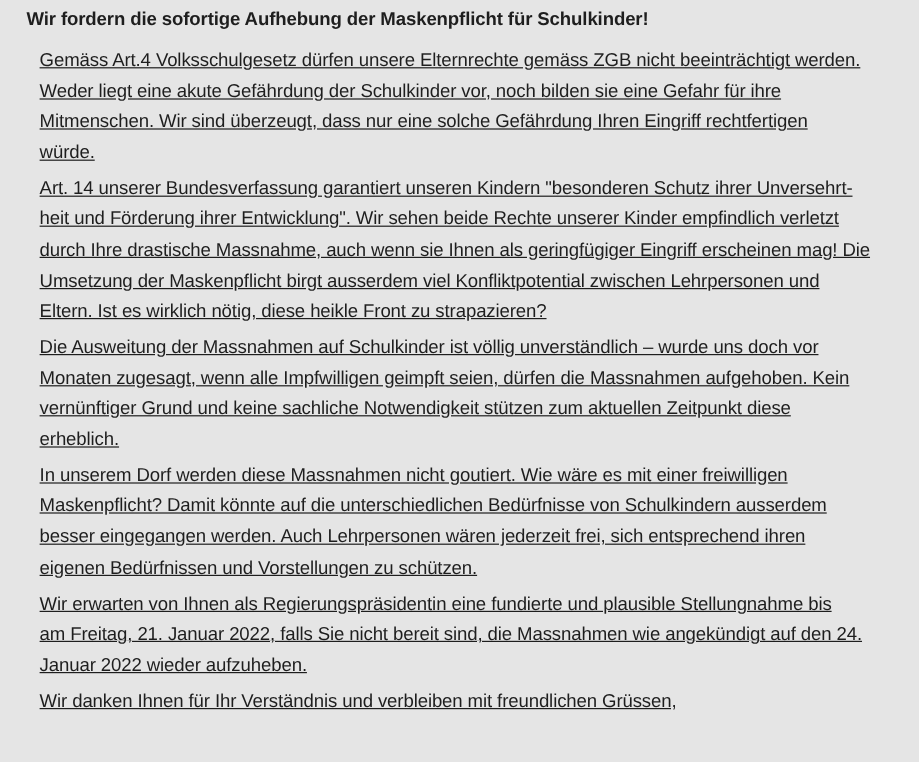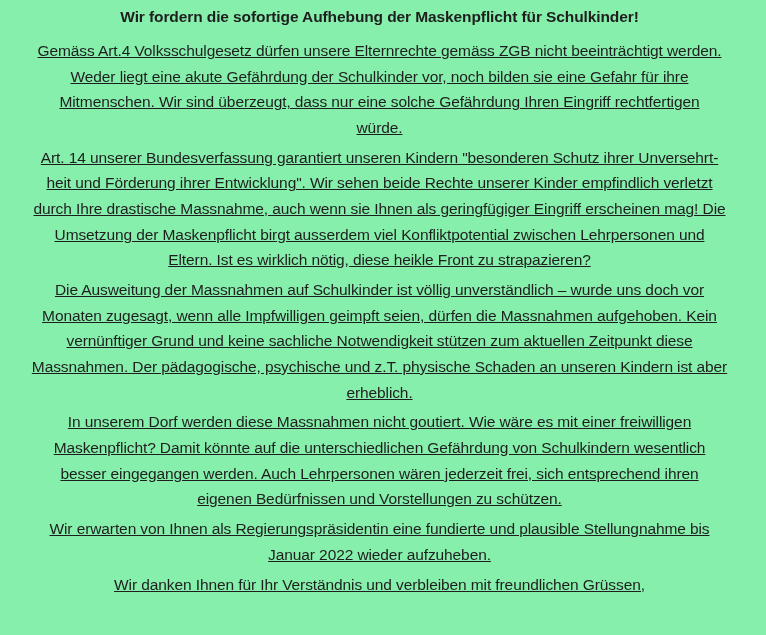--- a/index.html
+++ b/index.html
@@ -12,24 +12,23 @@
     height: 635px;
     overflow: hidden;
     background: #ffffff;
     font-family: "Liberation Sans", "DejaVu Sans", sans-serif;
     -webkit-font-smoothing: antialiased;
   }
   .page {
     box-sizing: border-box;
     width: 766px;
     height: 635px;
-    padding: 7px 8px 0 1px;
-    background: #86efac;
+    padding: 7px 8px 0 22px;
+    background: #e5e5e5;
     color: #1e1e1e;
-    text-align: center;
   }
   .doc-title {
     margin: 0 0 9px 0;
     font-size: 15.5px;
     font-weight: bold;
     line-height: 20px;
     letter-spacing: -0.1px;
     white-space: nowrap;
   }
   .doc-body {
@@ -62,30 +61,30 @@
         <div class="line">Art. 14 unserer Bundesverfassung garantiert unseren Kindern "besonderen Schutz ihrer Unversehrt-</div>
         <div class="line">heit und Förderung ihrer Entwicklung". Wir sehen beide Rechte unserer Kinder empfindlich verletzt</div>
         <div class="line">durch Ihre drastische Massnahme, auch wenn sie Ihnen als geringfügiger Eingriff erscheinen mag! Die</div>
         <div class="line">Umsetzung der Maskenpflicht birgt ausserdem viel Konfliktpotential zwischen Lehrpersonen und</div>
         <div class="line">Eltern. Ist es wirklich nötig, diese heikle Front zu strapazieren?</div>
       </div>
       <div class="paragraph">
         <div class="line">Die Ausweitung der Massnahmen auf Schulkinder ist völlig unverständlich – wurde uns doch vor</div>
         <div class="line">Monaten zugesagt, wenn alle Impfwilligen geimpft seien, dürfen die Massnahmen aufgehoben. Kein</div>
         <div class="line">vernünftiger Grund und keine sachliche Notwendigkeit stützen zum aktuellen Zeitpunkt diese</div>
-        <div class="line">Massnahmen. Der pädagogische, psychische und z.T. physische Schaden an unseren Kindern ist aber</div>
         <div class="line">erheblich.</div>
       </div>
       <div class="paragraph">
         <div class="line">In unserem Dorf werden diese Massnahmen nicht goutiert. Wie wäre es mit einer freiwilligen</div>
-        <div class="line">Maskenpflicht? Damit könnte auf die unterschiedlichen Gefährdung von Schulkindern wesentlich</div>
+        <div class="line">Maskenpflicht? Damit könnte auf die unterschiedlichen Bedürfnisse von Schulkindern ausserdem</div>
         <div class="line">besser eingegangen werden. Auch Lehrpersonen wären jederzeit frei, sich entsprechend ihren</div>
         <div class="line">eigenen Bedürfnissen und Vorstellungen zu schützen.</div>
       </div>
       <div class="paragraph">
         <div class="line">Wir erwarten von Ihnen als Regierungspräsidentin eine fundierte und plausible Stellungnahme bis</div>
+        <div class="line">am Freitag, 21. Januar 2022, falls Sie nicht bereit sind, die Massnahmen wie angekündigt auf den 24.</div>
         <div class="line">Januar 2022 wieder aufzuheben.</div>
       </div>
       <div class="paragraph">
         <div class="line">Wir danken Ihnen für Ihr Verständnis und verbleiben mit freundlichen Grüssen,</div>
       </div>
     </div>
 </div>
 
 </body></html>

